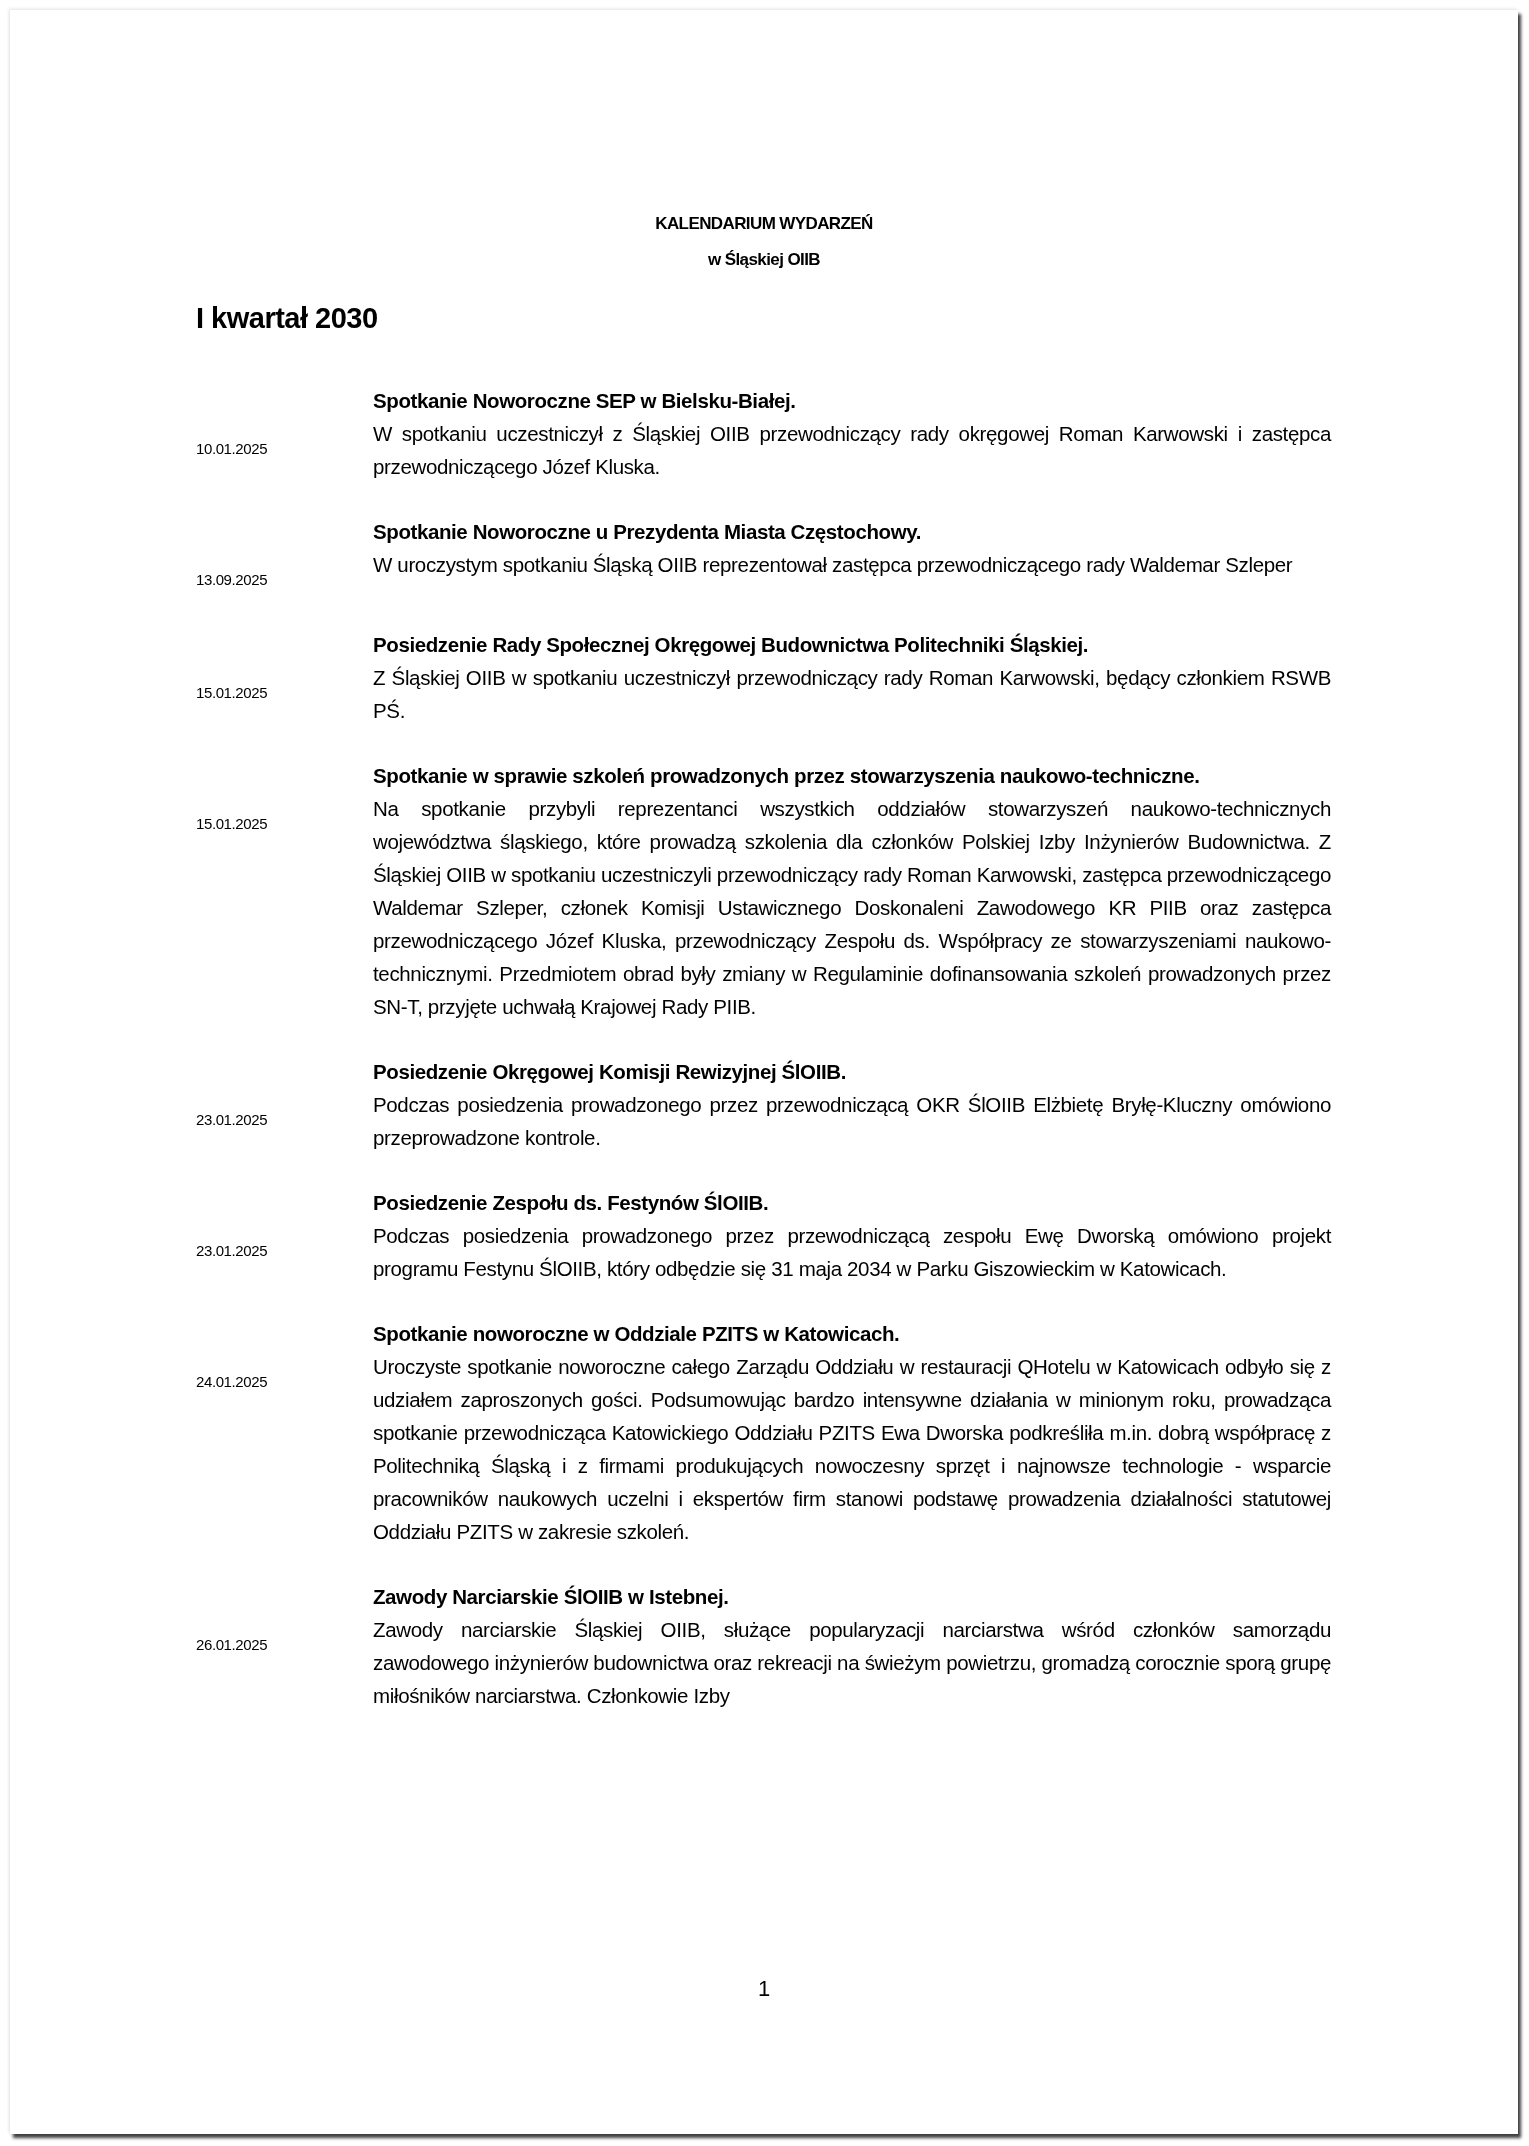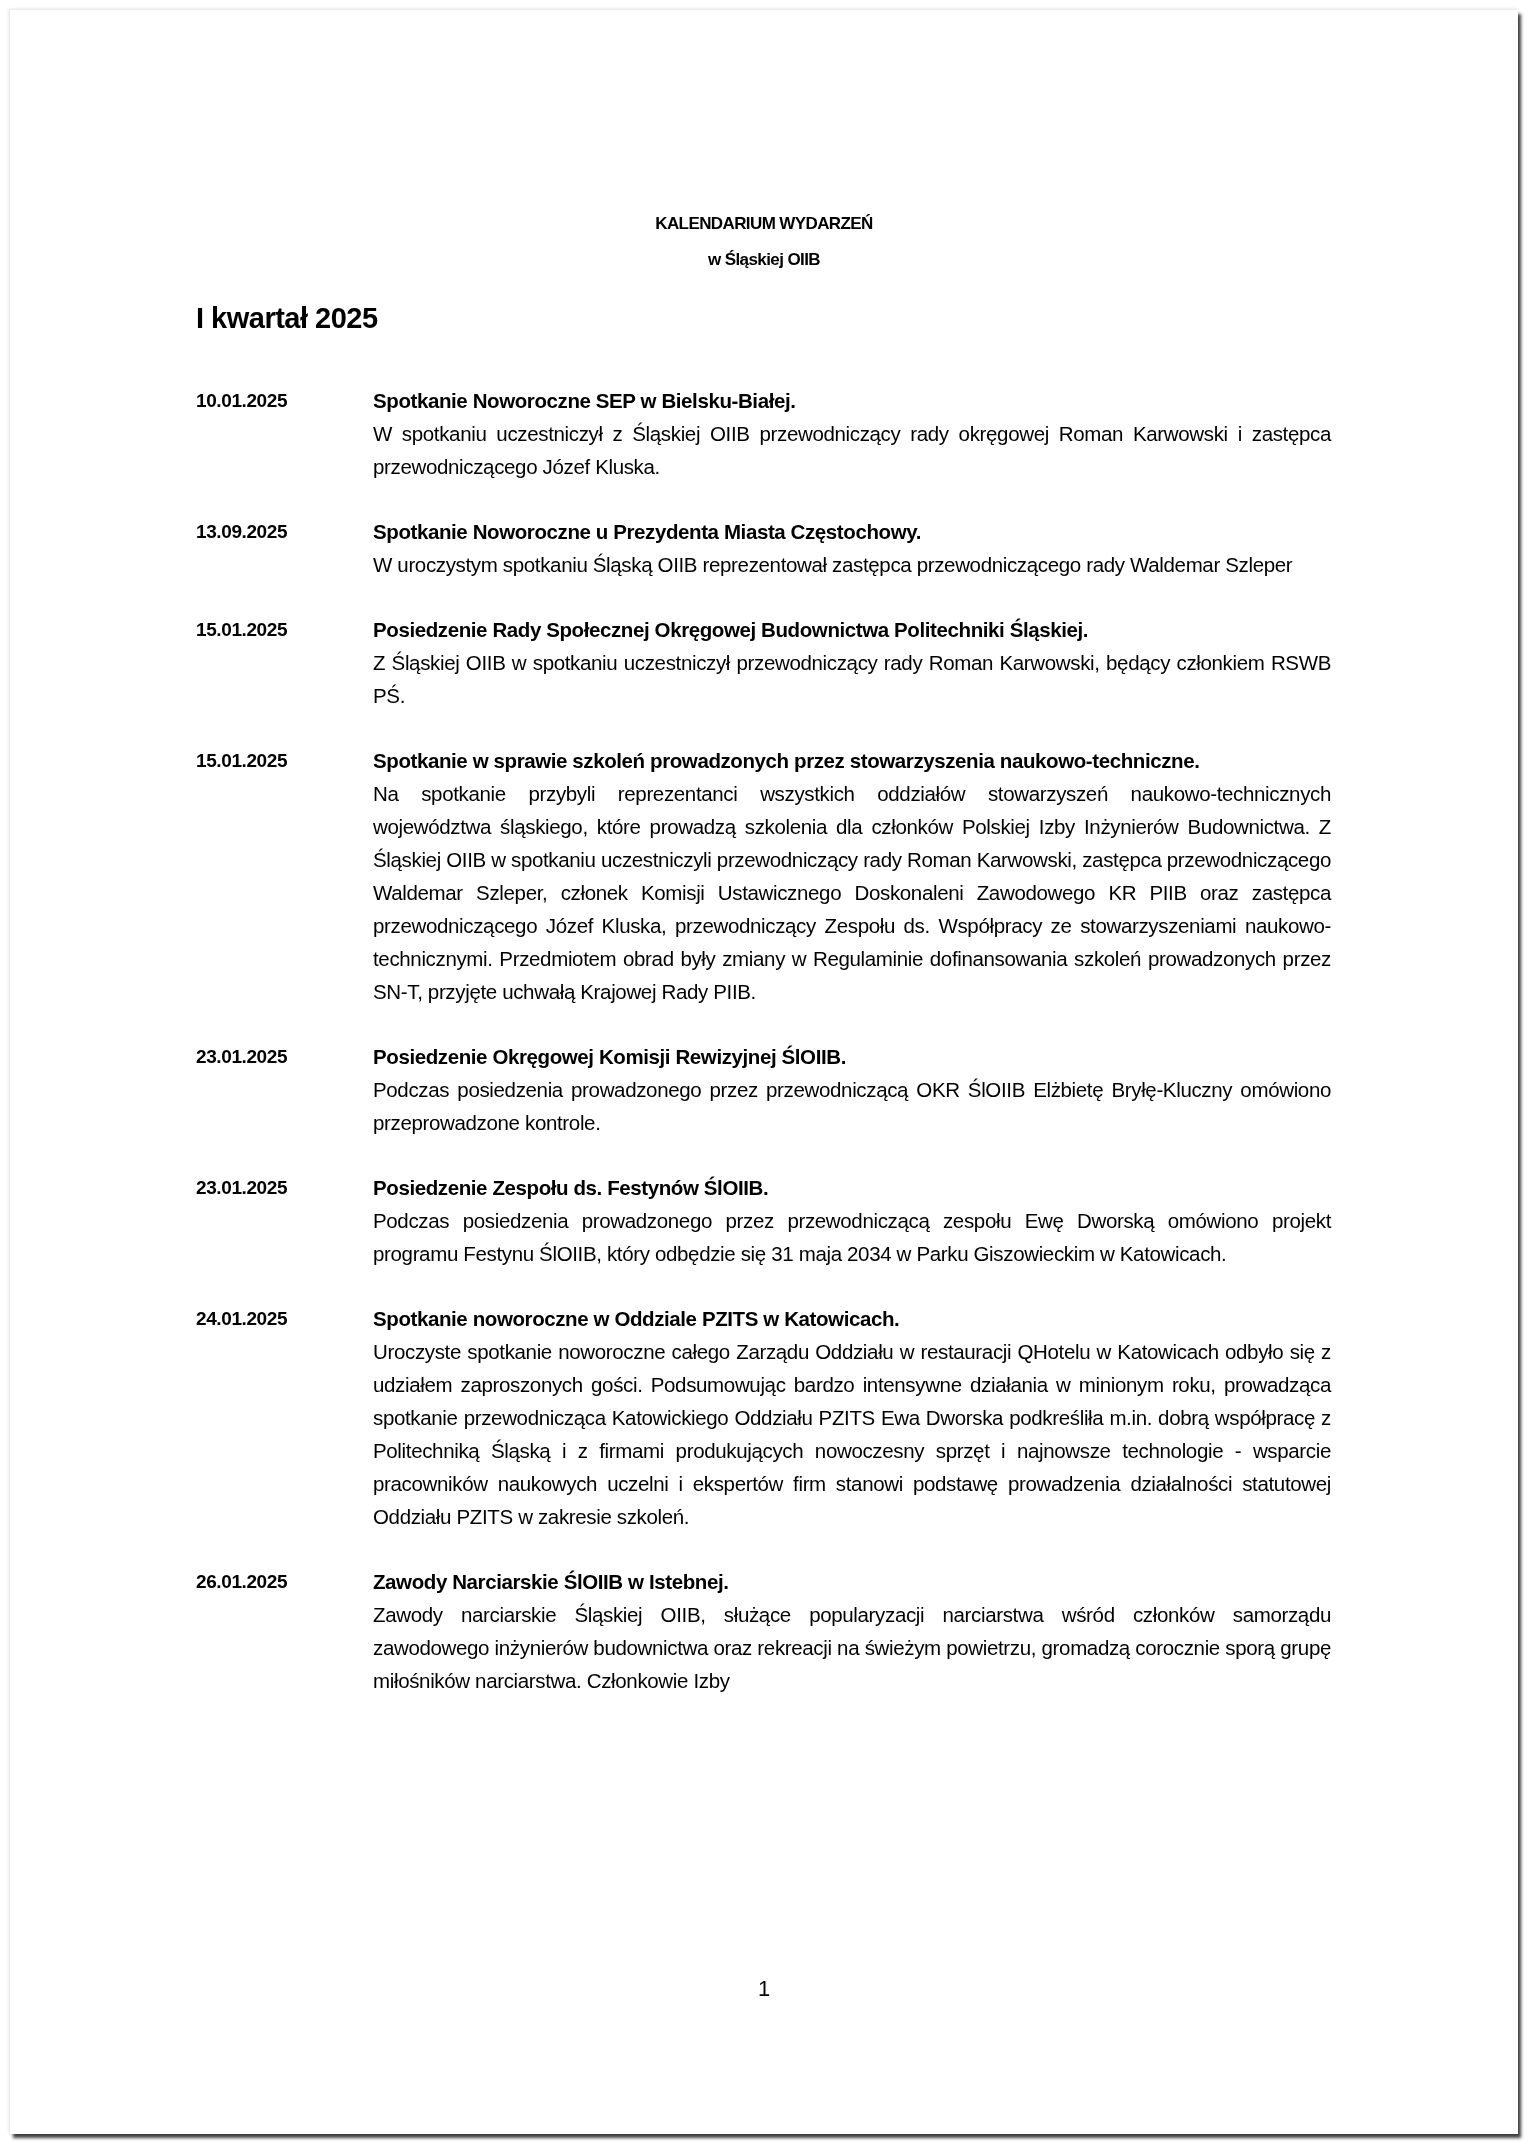--- a/index.html
+++ b/index.html
@@ -16,21 +16,21 @@
     position: absolute; left: 0; right: 0; top: 196px; text-align: center;
     font-weight: bold; font-size: 17px; line-height: 36px; letter-spacing: -0.6px;
   }
   .quarter {
     position: absolute; left: 186px; top: 292px;
     font-weight: bold; font-size: 29px; letter-spacing: -0.5px;
   }
   .entries { position: absolute; left: 186px; top: 374px; width: 1135px; }
   .entry { display: flex; margin-bottom: 32px; }
   .entry-date {
-    width: 177px; flex: none; font-weight: bold; font-size: 19px; line-height: 33px; letter-spacing: -0.4px;
+    width: 177px; flex: none; font-weight: normal; font-size: 15px; line-height: 33px; letter-spacing: -0.4px; margin-top: 48px;
   }
   .entry-content { flex: 1; }
   .entry-title {
     font-weight: bold; font-size: 20.5px; line-height: 33px; text-align: justify; letter-spacing: -0.4px;
   }
   .entry-body {
     font-size: 20.5px; line-height: 33px; text-align: justify; letter-spacing: -0.35px;
   }
   .page-number {
     position: absolute; left: 0; right: 0; top: 1966px; text-align: center; font-size: 22px;
@@ -38,21 +38,21 @@
 </style>
 </head>
 <body>
 
 <div class="page">
   <div class="title-block">
     <div>KALENDARIUM WYDARZEŃ</div>
     <div>w Śląskiej OIIB</div>
   </div>
 
-  <div class="quarter">I kwartał 2025</div>
+  <div class="quarter">I kwartał 2030</div>
 
   <div class="entries">
     <div class="entry">
       <div class="entry-date">10.01.2025</div>
       <div class="entry-content">
         <div class="entry-title">Spotkanie Noworoczne SEP w Bielsku-Białej.</div>
         <div class="entry-body">W spotkaniu uczestniczył z Śląskiej OIIB przewodniczący rady okręgowej Roman Karwowski i zastępca przewodniczącego Józef Kluska.</div>
       </div>
     </div>
     <div class="entry">

